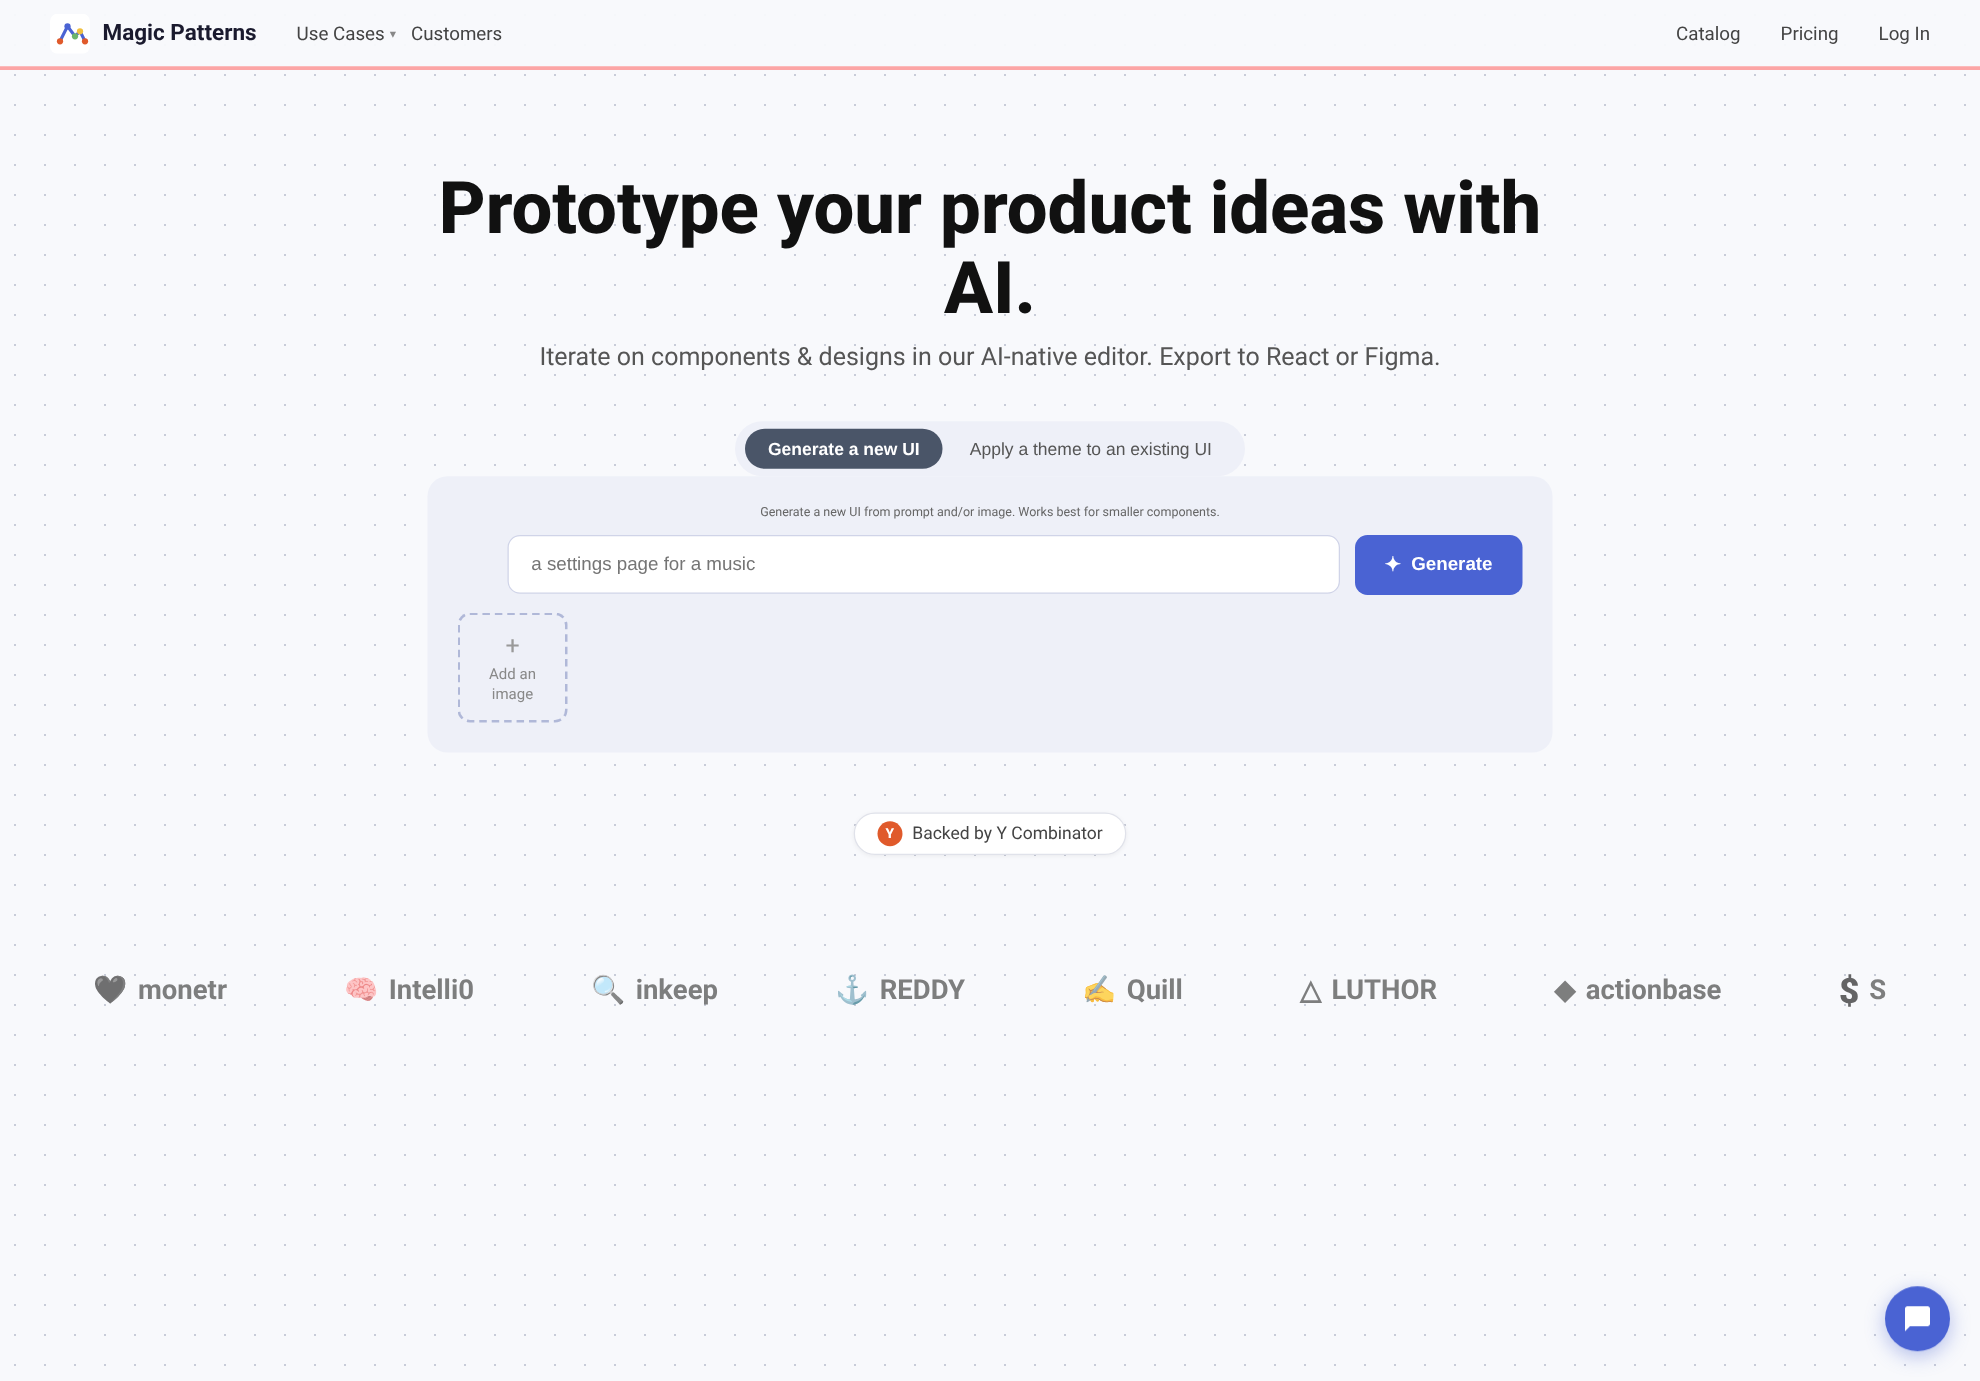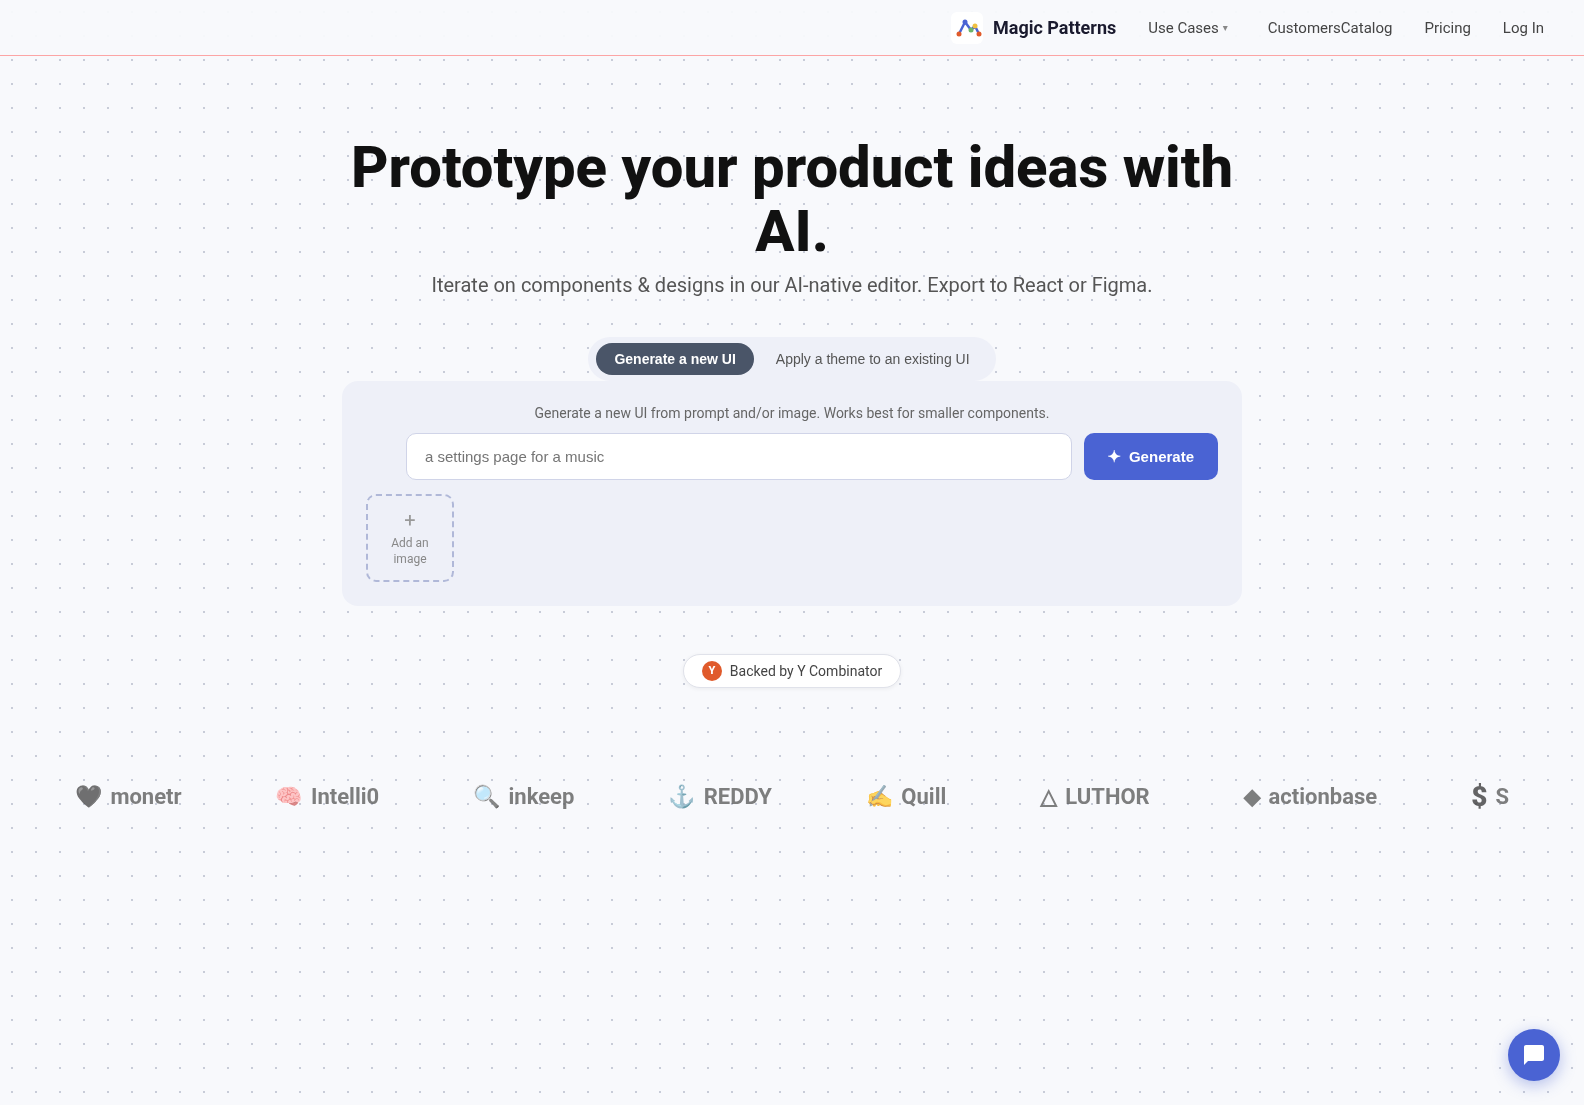--- a/index.html
+++ b/index.html
@@ -9,25 +9,25 @@
       background-image: radial-gradient(circle, #c8ccd8 1px, transparent 1px);
       background-size: 24px 24px;
       min-height: 1105px;
       color: #1a1a2e;
     }
 
     
     nav {
       display: flex;
       align-items: center;
-      justify-content: flex-end;
+      justify-content: space-between;
       padding: 0 40px;
       height: 56px;
       background: rgba(248,249,252,0.95);
-      border-bottom: 1px solid #fca5a5;
+      border-bottom: 3px solid #fca5a5;
       position: sticky;
       top: 0;
       z-index: 100;
     }
     .nav-left {
       display: flex;
       align-items: center;
       gap: 32px;
     }
     .logo {
@@ -41,21 +41,21 @@
       height: 32px;
     }
     .logo-text {
       font-size: 18px;
       font-weight: 700;
       color: #1a1a2e;
     }
     .nav-links {
       display: flex;
       align-items: center;
-      gap: 40px;
+      gap: 12px;
     }
     .nav-link {
       font-size: 15px;
       color: #444;
       text-decoration: none;
       display: flex;
       align-items: center;
       gap: 4px;
       cursor: pointer;
     }
@@ -114,21 +114,21 @@
     
     .generator-box {
       width: 100%;
       max-width: 900px;
       background: #eef0f8;
       border-radius: 16px;
       padding: 24px;
       margin-top: 0;
     }
     .generator-desc {
-      font-size: 14px;
+      font-size: 10px;
       color: #666;
       margin-bottom: 12px;
     }
     .input-row {
       display: flex;
       gap: 12px;
       align-items: center;
     }
     .prompt-input {
       flex: 1;

